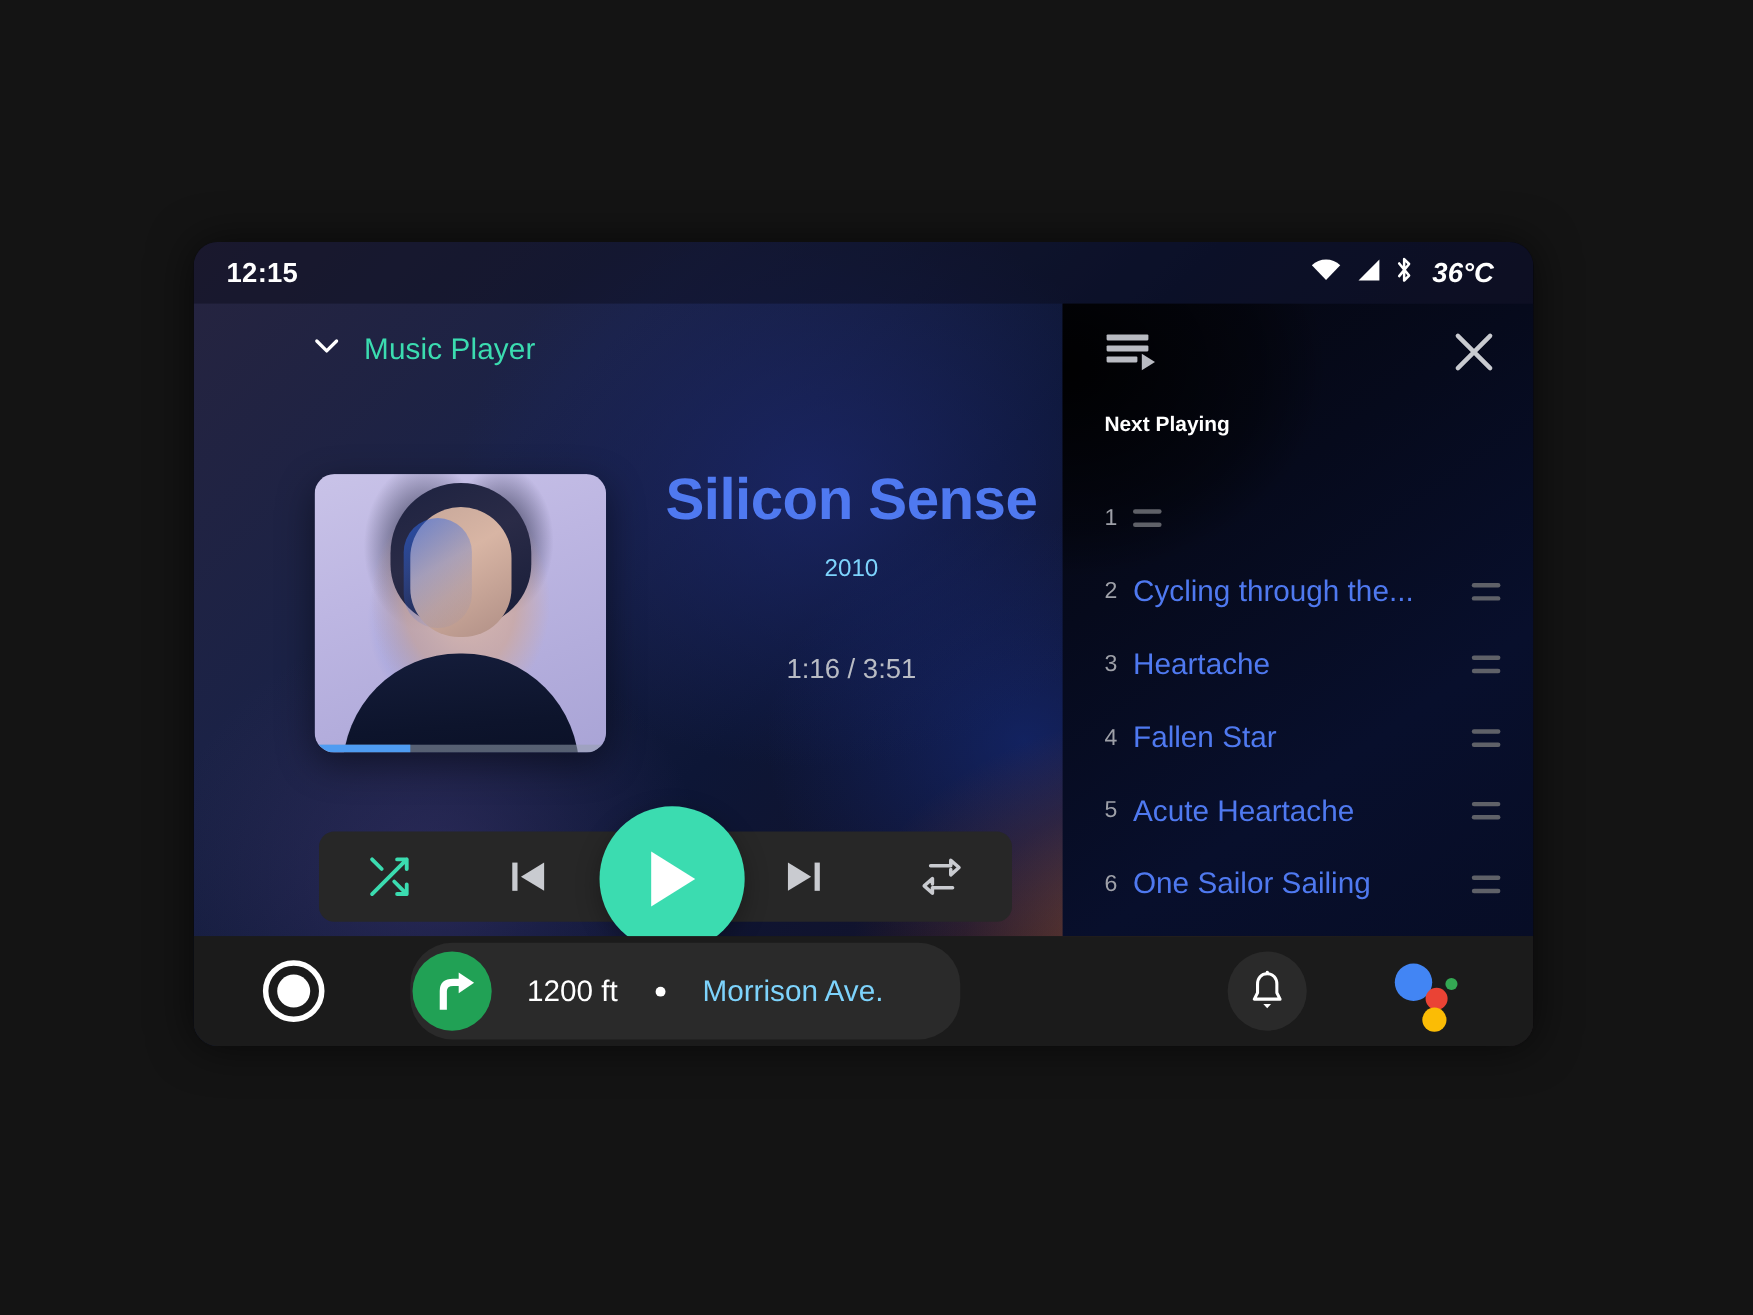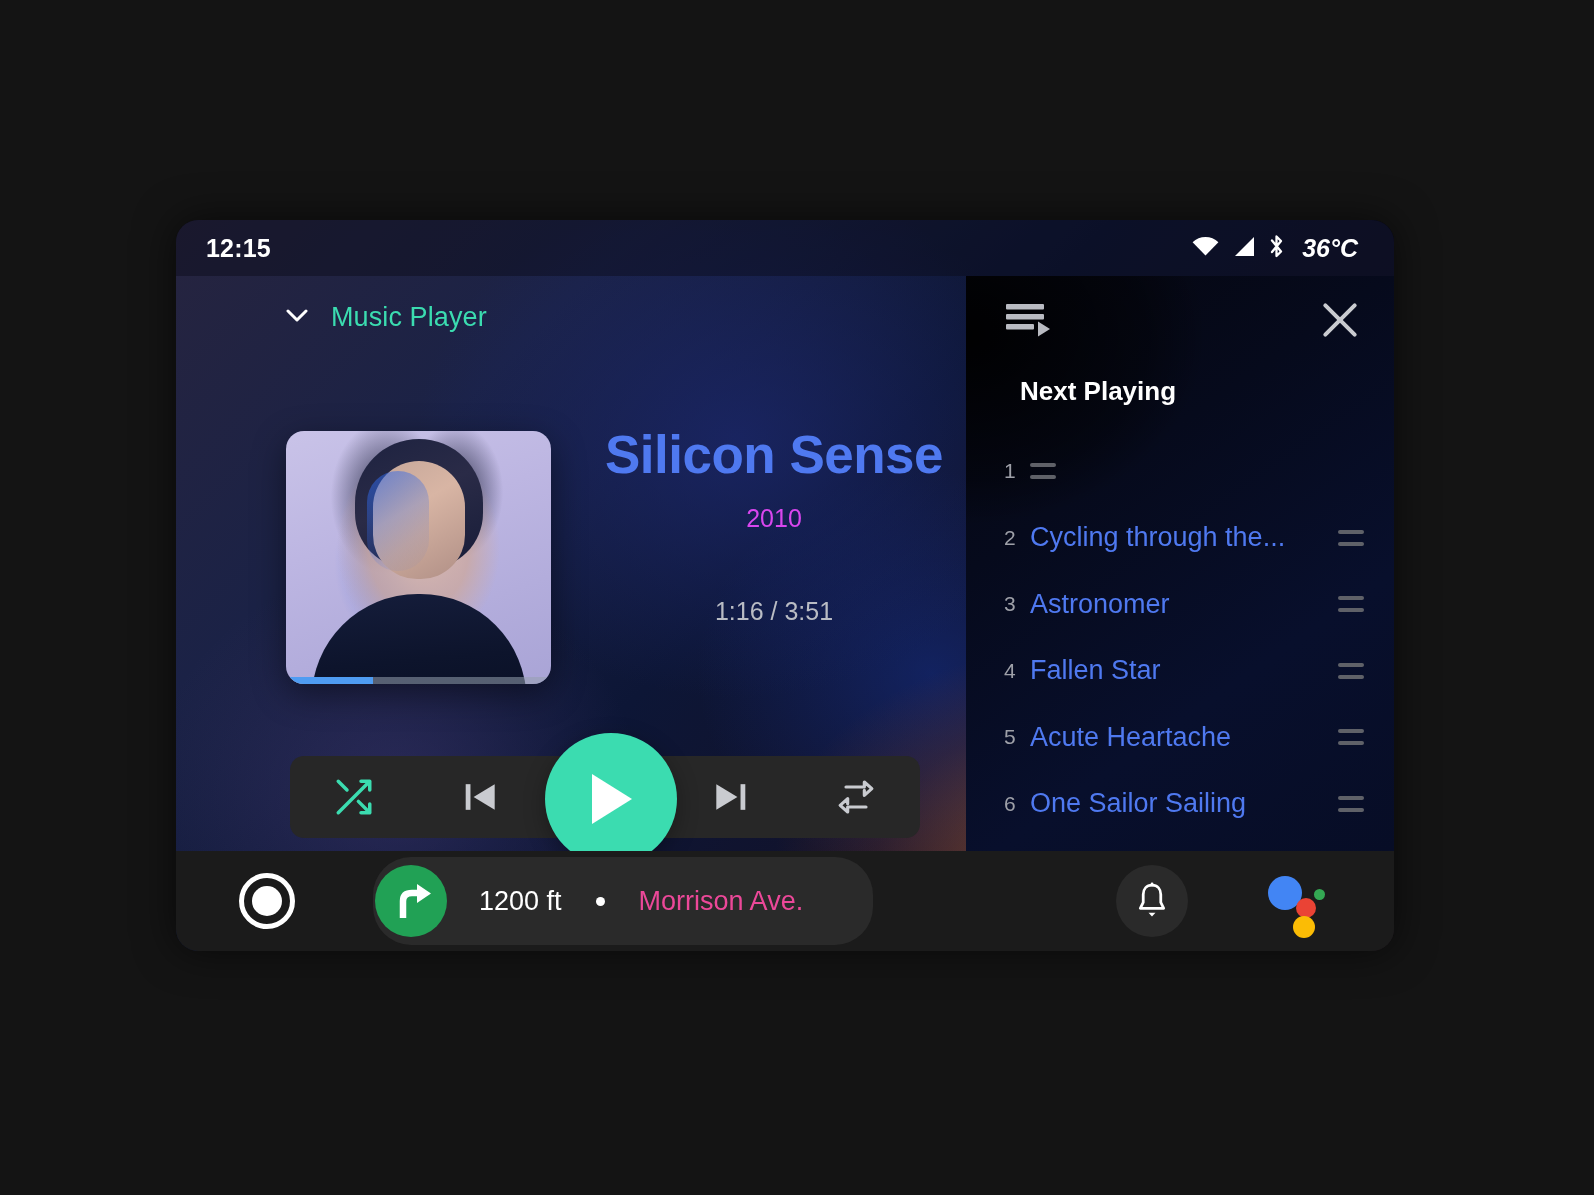--- a/index.html
+++ b/index.html
@@ -186,22 +186,22 @@
     letter-spacing: -0.5px;
     white-space: nowrap;
   }
   .track-artist {
     color: #ffffff;
     font-size: 26px;
     letter-spacing: 3.4px;
     margin-top: 22px;
   }
   .track-year {
-    color: #d946ef;
-    font-size: 25px;
+    color: #7dd3fc;
+    font-size: 22px;
     margin-top: 21px;
   }
   .track-time {
     color: #b9bcc4;
     font-size: 25px;
     margin-top: 64px;
   }
 
   
   .transport {
@@ -259,24 +259,24 @@
     left: 0; top: 0;
     width: 100%;
     height: 92px;
     display: flex;
     align-items: center;
     justify-content: space-between;
     padding: 0 32px 0 38px;
   }
   .queue-title {
     position: absolute;
-    left: 54px;
+    left: 38px;
     top: 100px;
     color: #ffffff;
-    font-size: 26px;
+    font-size: 19px;
     font-weight: bold;
   }
   .queue-list {
     position: absolute;
     left: 0;
     top: 162px;
     width: 100%;
   }
   .q-row {
     display: flex;
@@ -369,21 +369,21 @@
     font-size: 27px;
     margin-left: 32px;
   }
   .nav-dot {
     width: 9px; height: 9px;
     border-radius: 50%;
     background: #ffffff;
     margin: 0 34px;
   }
   .nav-street {
-    color: #ec4899;
+    color: #7dd3fc;
     font-size: 27px;
   }
   .bell-btn {
     position: absolute;
     left: 940px;
     width: 72px; height: 72px;
     border-radius: 50%;
     background: #2a2a2a;
     display: flex;
     align-items: center;
@@ -525,21 +525,21 @@
           <div class="q-row">
             <span class="q-num">2</span>
             <span class="q-name">Cycling through the...</span>
             <span class="q-handle">
               <span></span>
               <span></span>
             </span>
           </div>
           <div class="q-row">
             <span class="q-num">3</span>
-            <span class="q-name">Astronomer</span>
+            <span class="q-name">Heartache</span>
             <span class="q-handle">
               <span></span>
               <span></span>
             </span>
           </div>
           <div class="q-row">
             <span class="q-num">4</span>
             <span class="q-name">Fallen Star</span>
             <span class="q-handle">
               <span></span>

